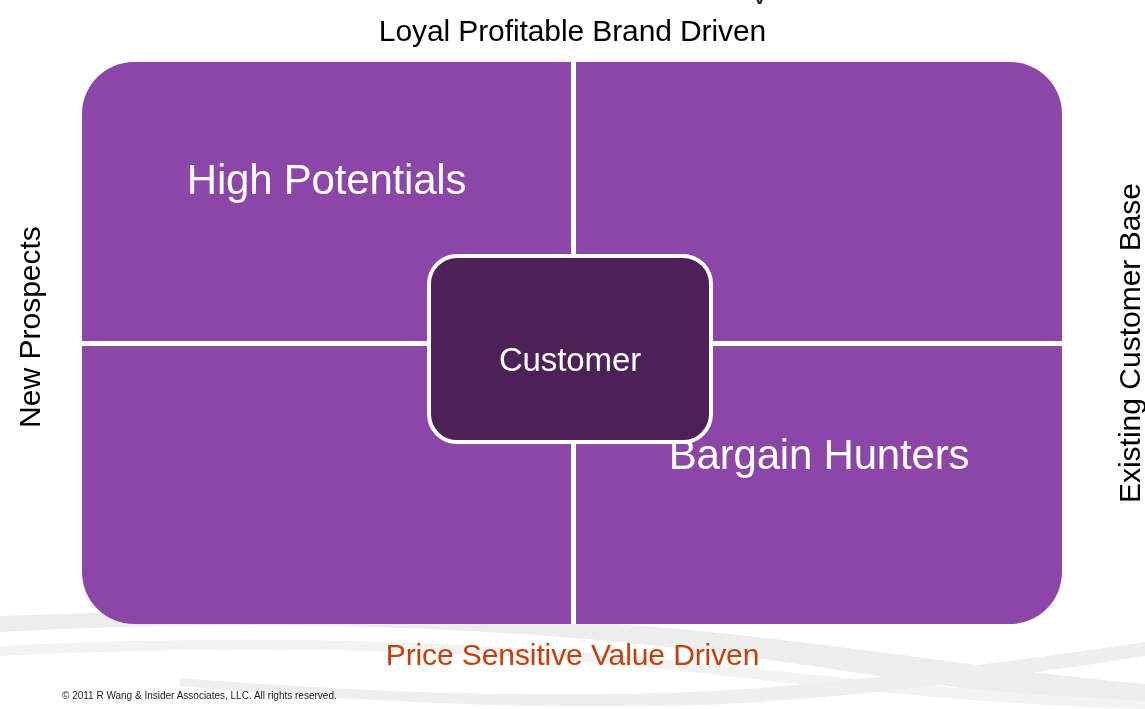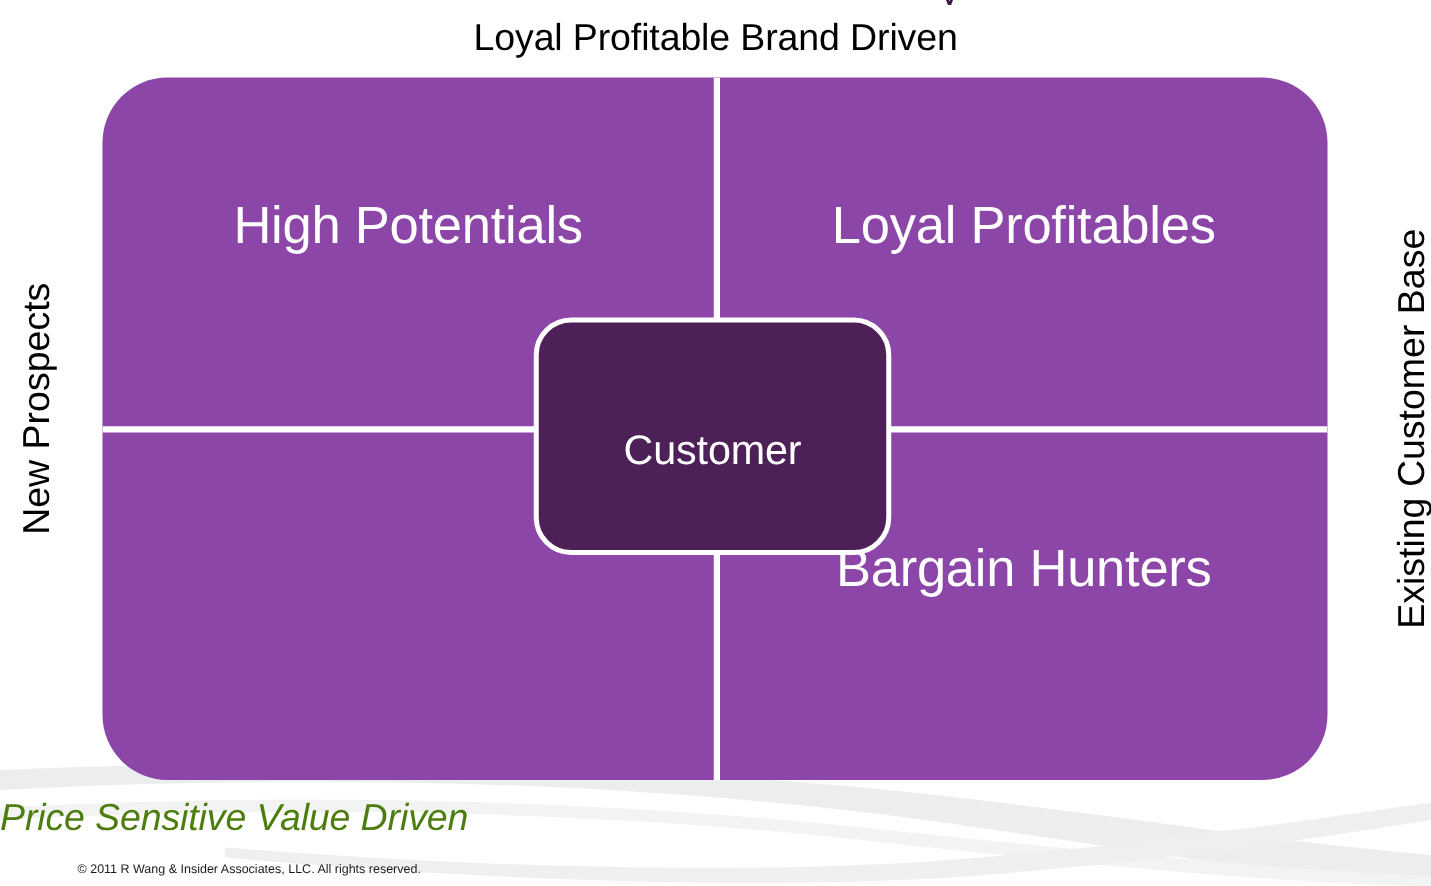--- a/index.html
+++ b/index.html
@@ -50,25 +50,25 @@
     font-size: 30px;
     line-height: 36px;
     letter-spacing: -0.1px;
     color: #000000;
   }
   #bottom-caption {
     position: absolute;
     left: 0;
     top: 637px;
     width: 1145px;
+    text-align: center;
     font-size: 30px;
     line-height: 36px;
     letter-spacing: -0.1px;
-    color: #4d7c0f;
-    font-style: italic;
+    color: #c2410c;
   }
   #left-caption {
     position: absolute;
     left: -80px;
     top: 310px;
     width: 220px;
     text-align: center;
     font-size: 30px;
     line-height: 34px;
     color: #000000;
@@ -190,23 +190,20 @@
 <div id="left-caption">New Prospects</div>
 
 <div id="right-caption">Existing Customer Base</div>
 
 <div id="matrix">
 
   <div class="quadrant" id="quad-tl">
     <span class="quad-label">High Potentials</span>
   </div>
 
-  <div class="quadrant" id="quad-tr">
-    <span class="quad-label">Loyal Profitables</span>
-  </div>
 
 
   <div class="quadrant" id="quad-br">
     <span class="quad-label">Bargain Hunters</span>
   </div>
 
   <div id="divider-v"></div>
   <div id="divider-h"></div>
 </div>
 

